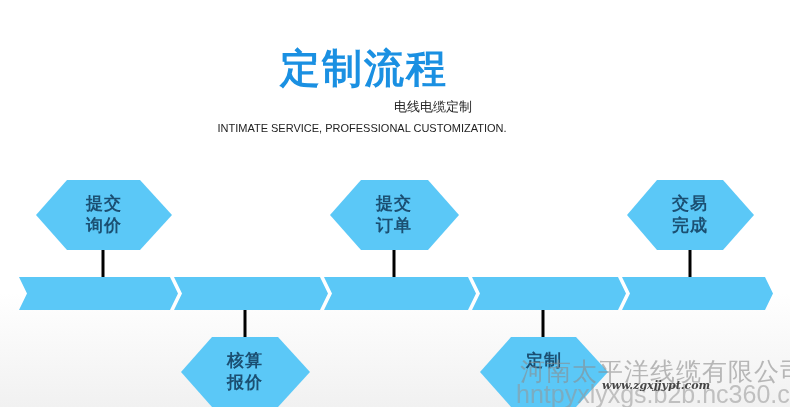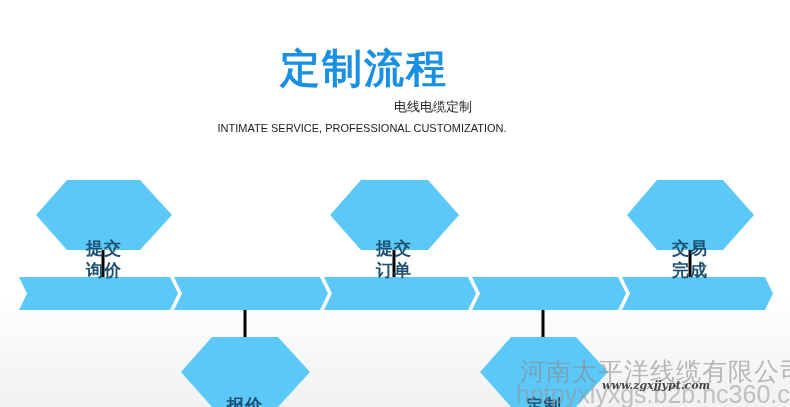--- a/index.html
+++ b/index.html
@@ -19,21 +19,21 @@
     }
     .subtitle-en {
       position: absolute; left: 0; width: 724px; top: 121px; text-align: center;
       font-family: "Liberation Sans", sans-serif;
       font-size: 11px; color: #222; line-height: 14px;
     }
     svg.diagram { position: absolute; left: 0; top: 0; }
     .hex-label {
       position: absolute; text-align: center;
       font-size: 17px; font-weight: bold; color: #1b4f72;
-      line-height: 22px; letter-spacing: 1px; margin-top: 45px;
+      line-height: 22px; letter-spacing: 1px;
     }
     .watermark {
       position: absolute; color: rgba(140,140,140,0.6); white-space: nowrap;
     }
     .wm-cn { left: 520px; top: 355px; font-size: 25px; letter-spacing: 1px; }
     .wm-url1 {
       left: 602px; top: 379px; font-size: 11px; color: rgba(40,40,40,0.85);
       font-family: "DejaVu Serif", serif; font-weight: bold; font-style: italic;
     }
     .wm-url2 {
@@ -70,20 +70,21 @@
 
   <polygon fill="#5bc8f7" points="212,337 278,337 310,372 278,407 212,407 181,372"></polygon>
   <polygon fill="#5bc8f7" points="511,337 576,337 608,372 576,407 511,407 480,372"></polygon>
 </svg>
 
 <div class="hex-label" style="left:54px; top:192px; width:100px;">
   <div>提交</div>
   <div>询价</div>
 </div>
 <div class="hex-label" style="left:195px; top:349px; width:100px;">
+  <div>核算</div>
   <div>报价</div>
 </div>
 <div class="hex-label" style="left:344px; top:192px; width:100px;">
   <div>提交</div>
   <div>订单</div>
 </div>
 <div class="hex-label" style="left:494px; top:349px; width:100px;">
   <div>定制</div>
 </div>
 <div class="hex-label" style="left:640px; top:192px; width:100px;text-align:center;">

